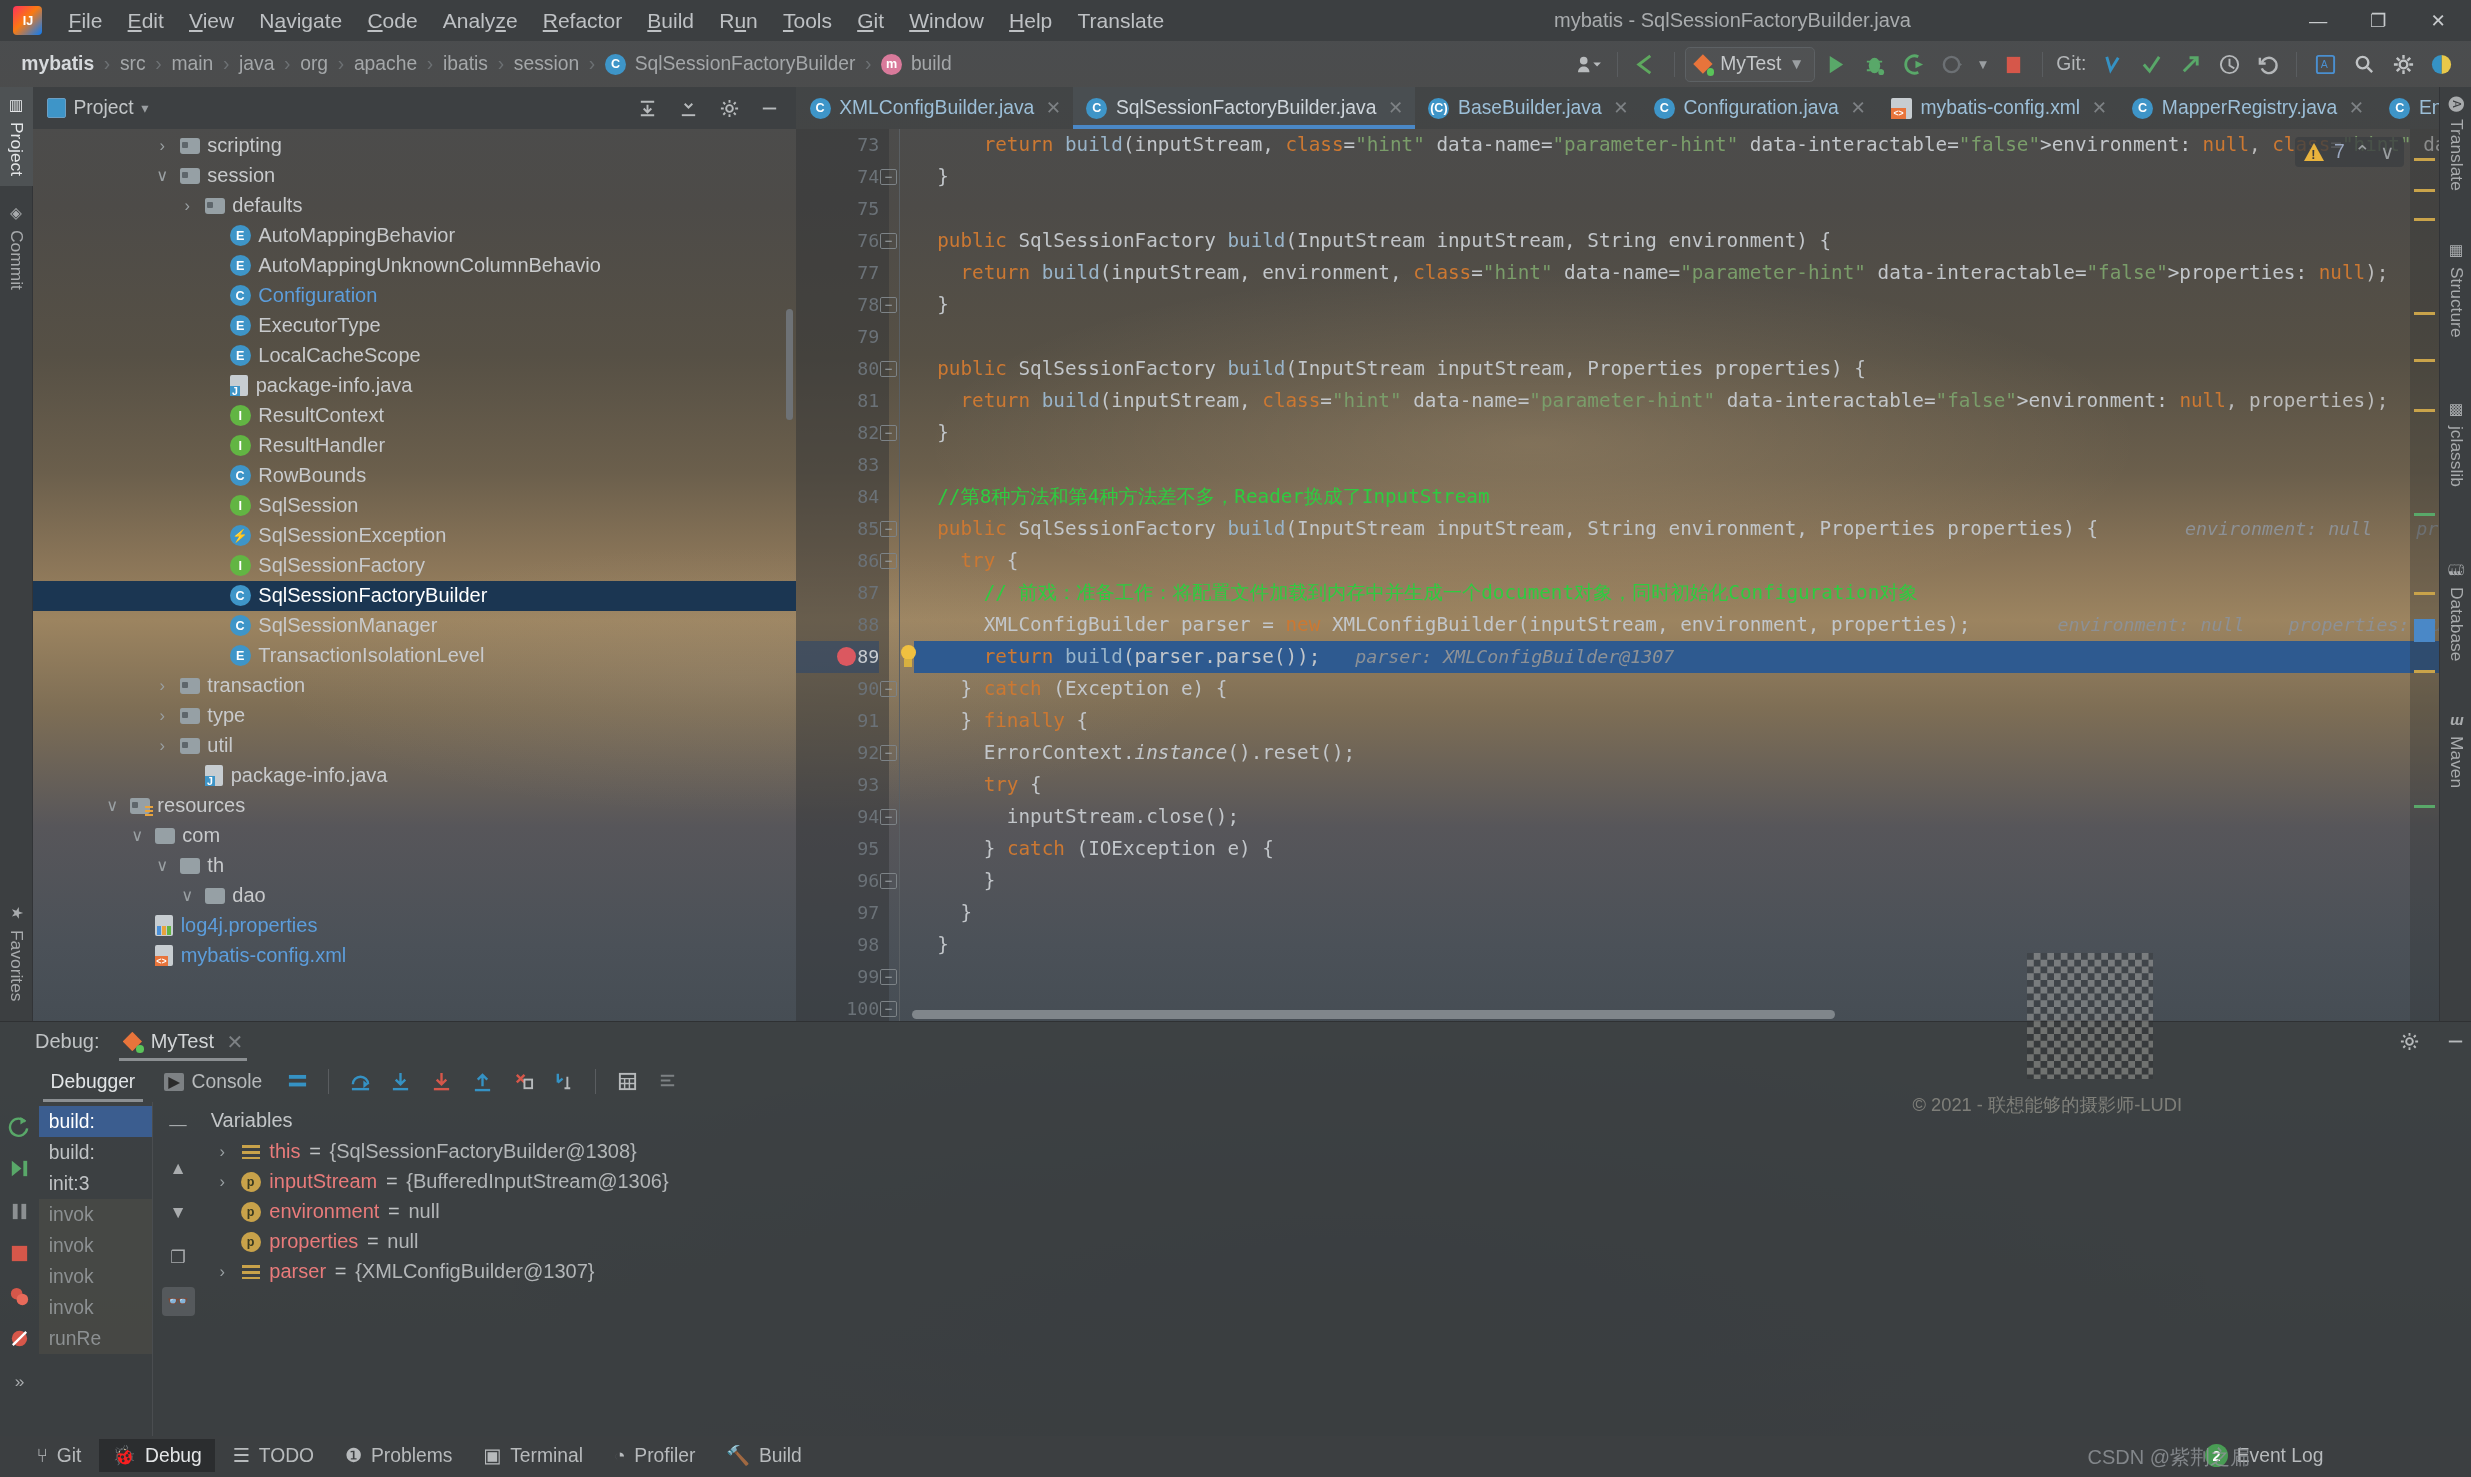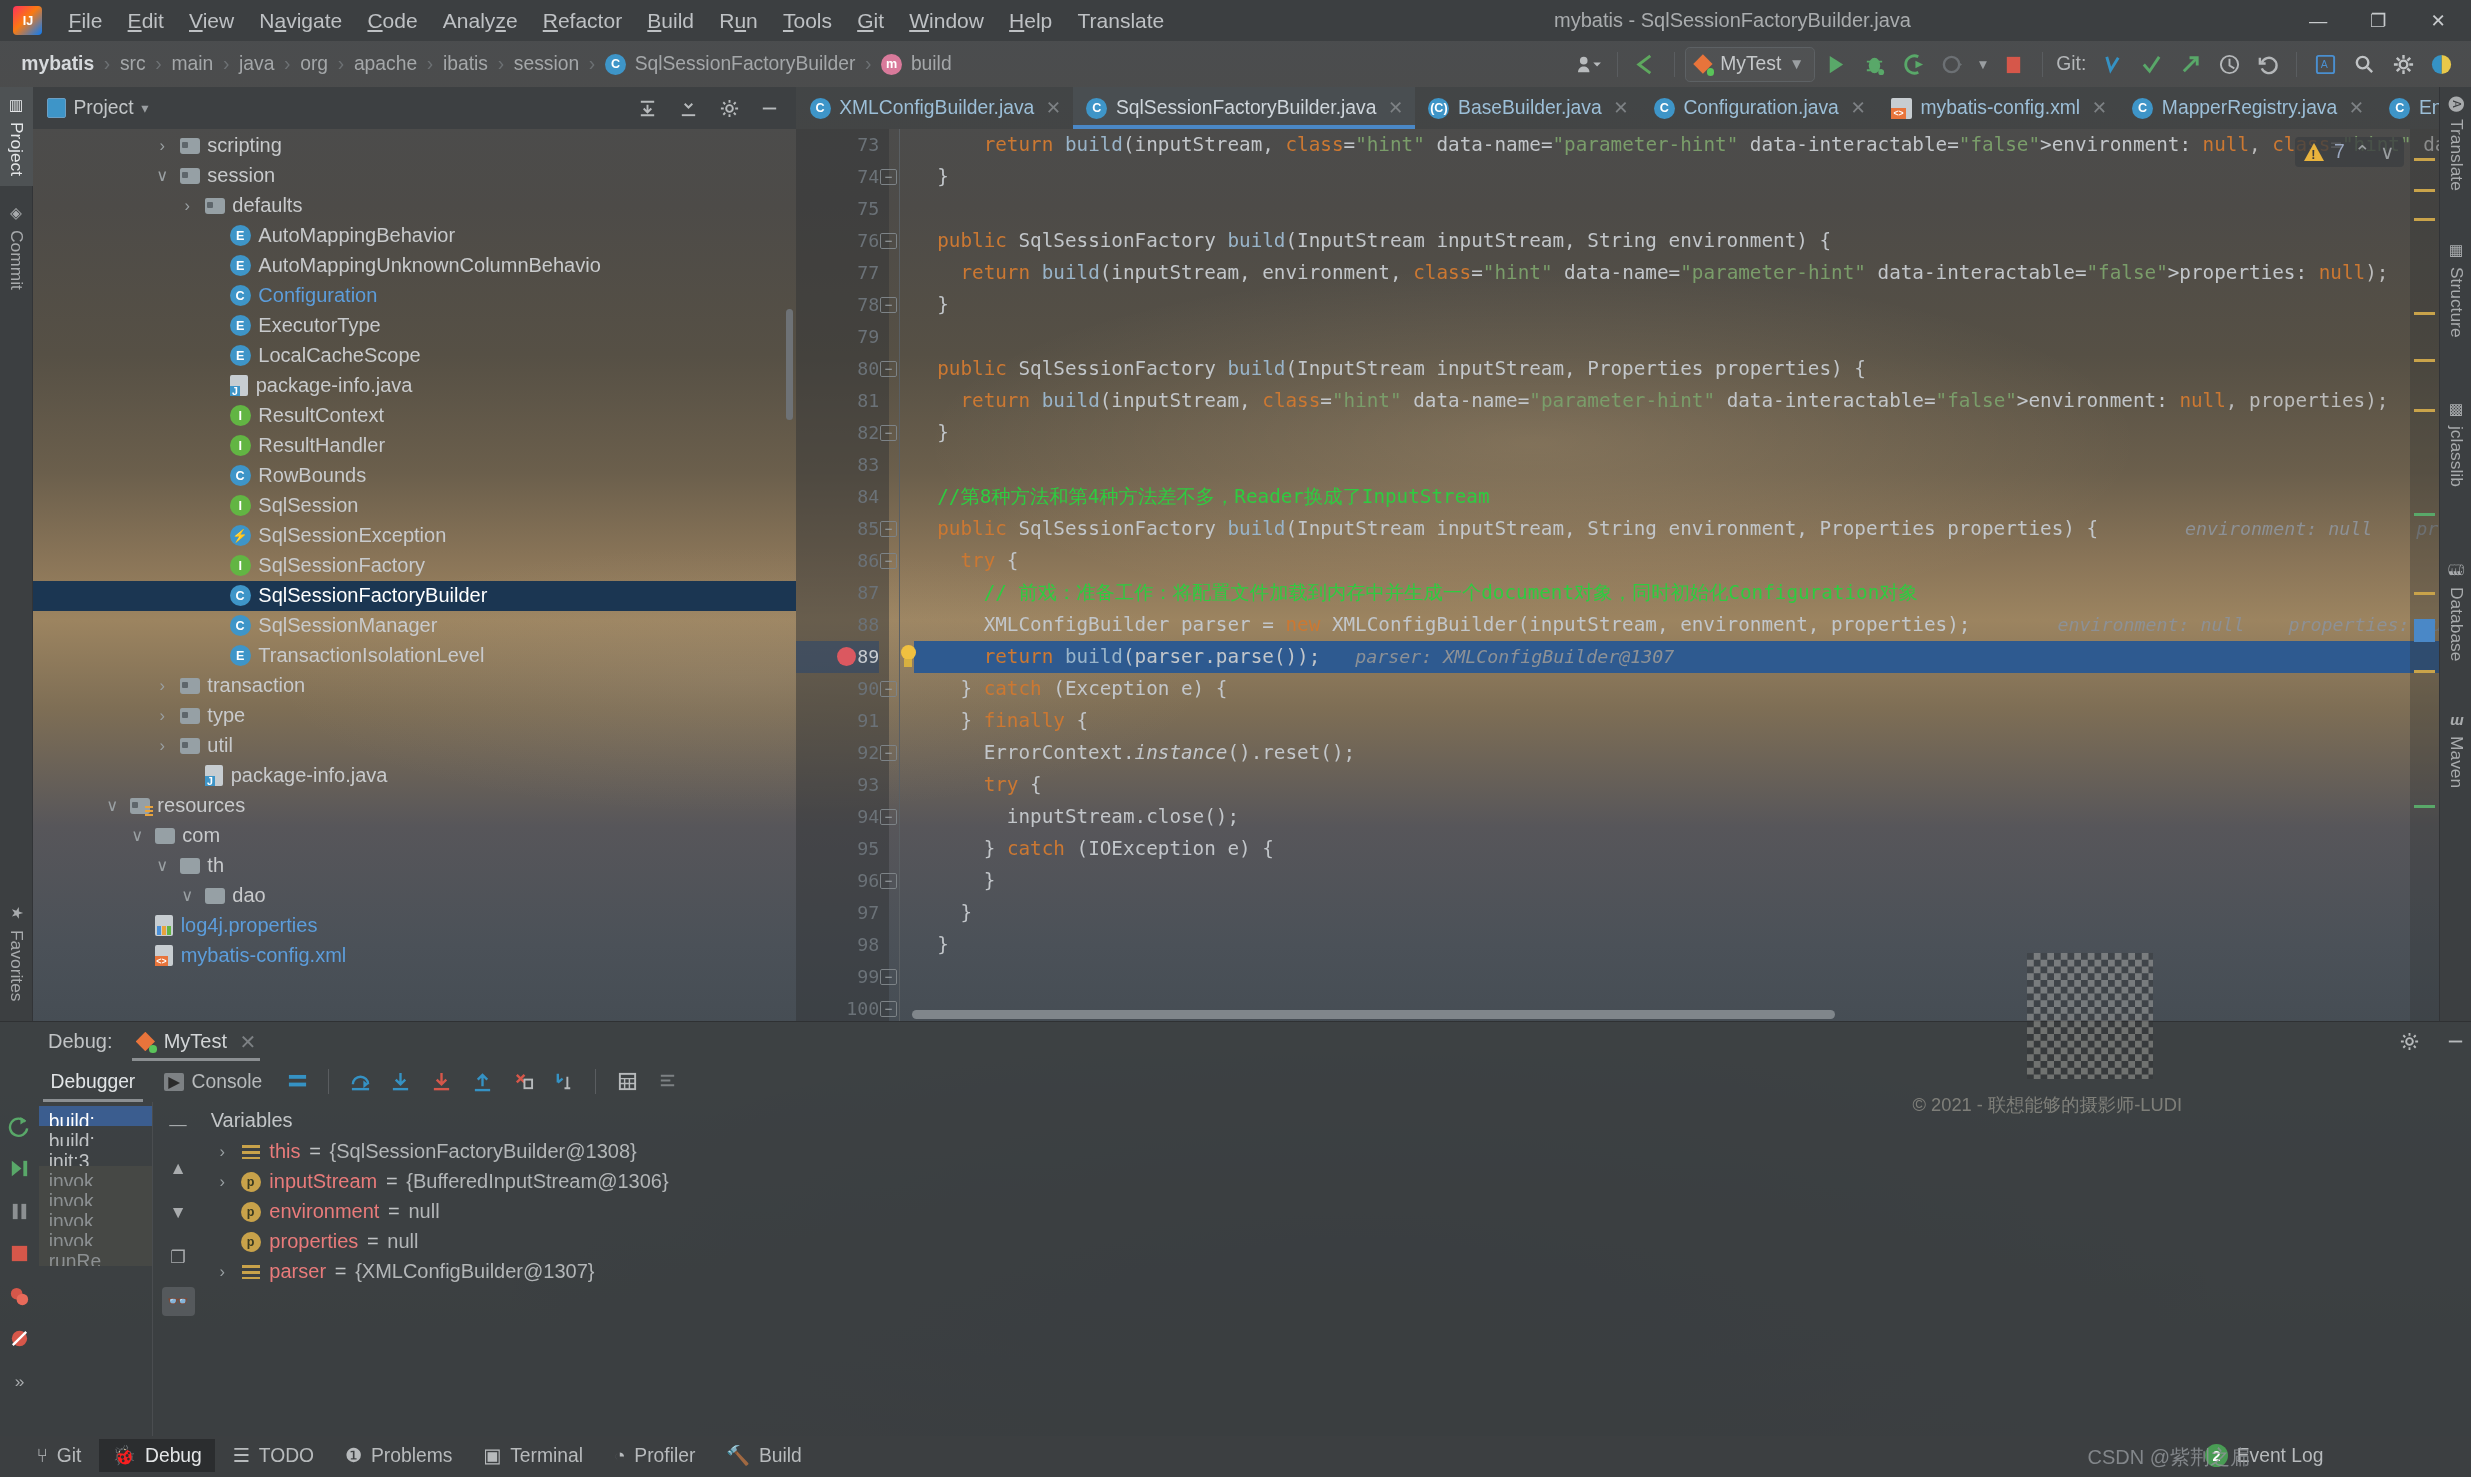--- a/index.html
+++ b/index.html
@@ -228,21 +228,21 @@
   .hscroll { position: absolute; left: 116px; right: 39px; bottom: 1.9px; height: 8.7px; }
   .hscroll i { display: block; height: 8.7px; width: 62%; background: #80868b; border-radius: 4.8px; }
 
   
   .vstrip.right { width: 33px; border-left: 1px solid #323437; border-right: none; background: #3c3f41; }
   .vstrip.right .vtab { writing-mode: vertical-rl; }
 
   
   .debugpanel { position: relative; z-index: 4; height: 415px; display: flex; flex-direction: column;
                 background: rgba(60,63,65,.85); border-top: 1px solid #2f3133; }
-  .dbg-head { height: 39px; display: flex; align-items: center; padding-left: 48px; gap: 13.5px;
+  .dbg-head { height: 39px; display: flex; align-items: center; padding-left: 35px; gap: 13.5px;
               font-size: 20px; color: #c0c3c5; }
   .dbg-head .runtab { display: flex; align-items: center; gap: 8.7px; padding: 3.9px 9.7px; position: relative; color:#d2d5d7;}
   .dbg-head .runtab::after{content:"";position:absolute;left:5.8px;right:5.8px;bottom:-3.9px;height:2.9px;background:#8b8f92;}
   .dbg-head .spacer { flex: 1; }
   .dbg-head .hb { width: 33px; height: 33px; display:flex; align-items:center; justify-content:center;
                   color:#b7babc; font-size:18.3px; border-radius:2.9px; }
   .mytest-ic { width:19.3px;height:19.3px;position:relative;flex:none; }
   .mytest-ic::before{content:"";position:absolute;inset:0;background:#e8743b;
      clip-path:polygon(50% 0,100% 50%,50% 100%,0 50%);}
   .mytest-ic::after{content:"";position:absolute;right:-1.9px;bottom:-1.9px;width:7.7px;height:7.7px;
@@ -254,21 +254,21 @@
   .dbg-tabs .dt.active { color: #e2e5e7; }
   .dbg-tabs .dt.active::after{content:"";position:absolute;left:3.9px;right:3.9px;bottom:-5.8px;height:2.9px;background:#8b8f92;}
   .dbg-tabs .sep { width:1px; height:25px; background:#5a5d60; margin:0 7.7px; }
   .dbg-tabs .ab { width:35px;height:33px;display:flex;align-items:center;justify-content:center;font-size:19.3px;border-radius:2.9px;}
 
   .dbg-body { flex: 1; display: flex; min-height: 0; }
   .dbg-sidebuttons { width: 39px; flex:none; display:flex; flex-direction:column; align-items:center;
                      gap: 13.5px; padding-top: 9.7px; }
   .dsb { width: 29px; height: 29px; display:flex;align-items:center;justify-content:center;font-size:17.4px;color:#a9acae;}
   .frames { width: 114px; flex: none; border-right: 1px solid #4a4d50; padding-top: 3.9px; overflow: hidden; }
-  .frow { height: 20px; line-height: 31px; font-size: 19.3px; color: #c0c3c5; padding-left: 9.7px;
+  .frow { height: 31px; line-height: 31px; font-size: 19.3px; color: #c0c3c5; padding-left: 9.7px;
           white-space: nowrap; overflow: hidden; }
   .frow.sel { background: #3b5d8f; color: #fff; }
   .frow.dim { color: #8c9092; background: rgba(110,100,80,.22); }
   .fnav { width: 50px; flex: none; display:flex; flex-direction:column; align-items:center; gap:15.4px; padding-top:7.7px; }
   .fnb { width:33px;height:29px;display:flex;align-items:center;justify-content:center;color:#a9acae;font-size:17.4px;}
   .fnb.on { background:#55595c; border-radius:3.9px; }
   .vars { flex: 1; min-width: 0; padding-top: 1.9px; }
   .vhead { height: 33px; line-height: 33px; font-size: 20px; color: #c3c6c8; padding-left: 7.7px; }
   .vrow { height: 30px; display:flex; align-items:center; gap:8.7px; font-size: 20px; padding-left: 9.7px; white-space: nowrap; }
   .vrow .varrow { width: 19.3px; text-align:center; color:#9aa0a3; font-size:16.4px; }

